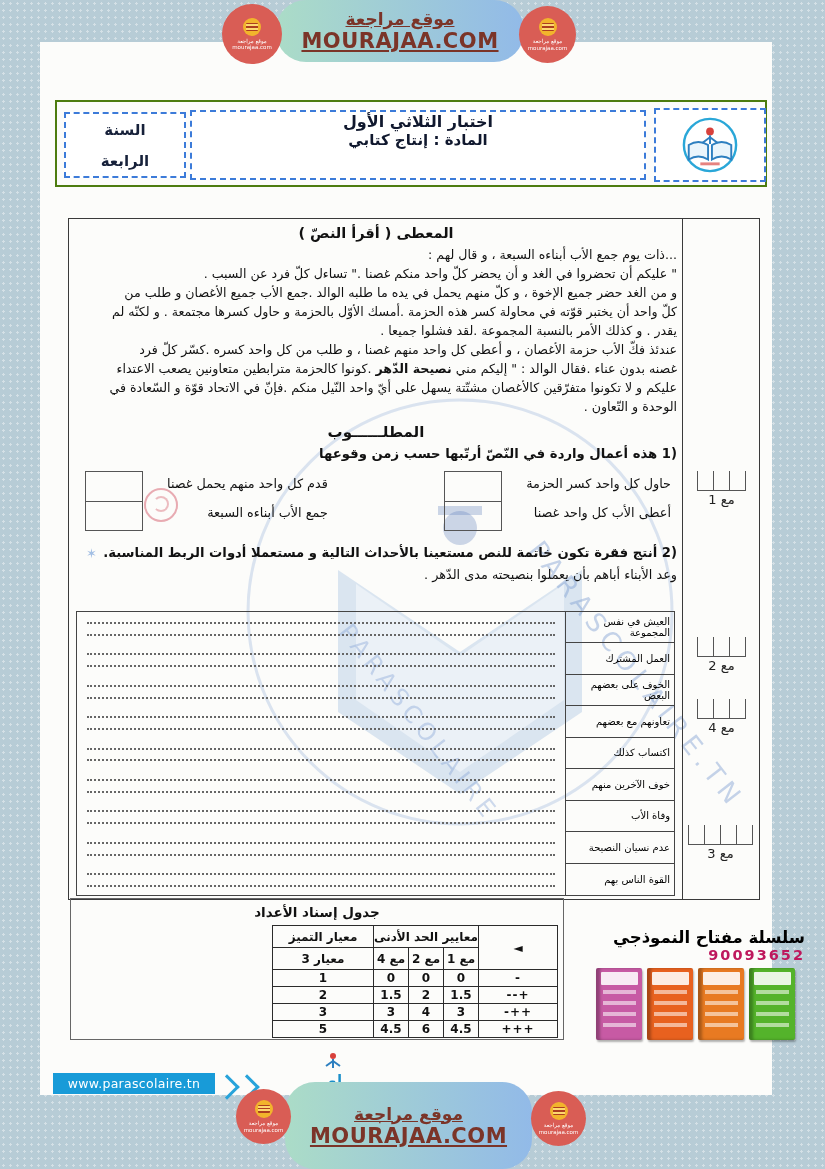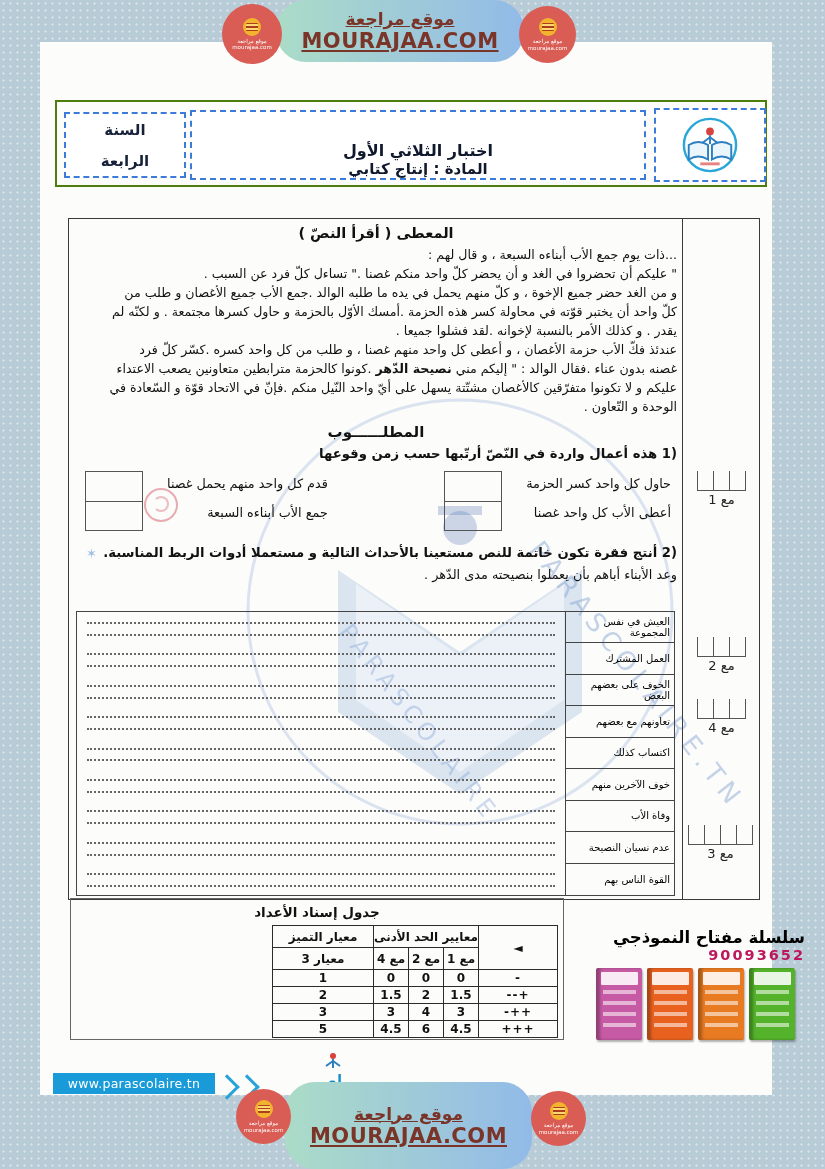--- a/index.html
+++ b/index.html
@@ -27,21 +27,21 @@
   .badge-dot{width:18px;height:18px;border-radius:50%;background:#f2b42c;position:relative;}
   .badge-dot::after{content:'';position:absolute;left:3px;top:5px;width:12px;height:8px;
     background:repeating-linear-gradient(0deg,rgba(160,40,30,.85) 0 1.5px,rgba(255,220,120,.9) 1.5px 3.5px);border-radius:1px;}
   .badge-txt{font-size:5.5px;line-height:6.5px;color:#fff;text-align:center;margin-top:2px;direction:rtl;}
 
   
   .header-strip{left:15px;top:58px;width:708px;height:83px;border:2px solid #4d7c0f;}
   .dash-box{position:absolute;border:2px dashed #3c7bd9;background:#fff;}
   .year-box{left:7px;top:10px;width:118px;height:62px;display:flex;flex-direction:column;justify-content:space-around;align-items:center;}
   .year-box div{font-size:15px;font-weight:bold;direction:rtl;color:#17213a;}
-  .exam-box{left:133px;top:8px;width:452px;height:66px;display:flex;flex-direction:column;justify-content:flex-end;align-items:center;}
+  .exam-box{left:133px;top:8px;width:452px;height:66px;display:flex;flex-direction:column;justify-content:flex-start;align-items:center;}
   .exam-box .t1{font-size:16px;font-weight:bold;direction:rtl;color:#10182e;}
   .exam-box .t2{font-size:15px;font-weight:bold;direction:rtl;color:#10182e;}
   .logo-box{left:597px;top:6px;width:108px;height:70px;display:flex;align-items:center;justify-content:center;}
 
   
   .wm{left:170px;top:290px;width:540px;height:540px;z-index:1;pointer-events:none;}
 
   
   .main-box{left:28px;top:176px;width:690px;height:680px;border:1.5px solid #3a3a3a;}
   .margin-line{position:absolute;top:0;bottom:0;right:76px;border-left:1.5px solid #3a3a3a;}
@@ -152,21 +152,21 @@
 <div class="layer main-box" style="left:68px;top:218px;">
   <div class="margin-line"></div>
 
   <div class="main-content">
     <div class="sec-title">المعطى  ( أقرأ النصّ )</div>
     <div>
         <div class="text-line">...ذات يوم  جمع الأب أبناءه السبعة ، و قال لهم :</div>
         <div class="text-line">" عليكم أن تحضروا في الغد و أن يحضر كلّ واحد منكم غصنا ." تساءل كلّ فرد عن السبب .</div>
         <div class="text-line">و من الغد حضر جميع الإخوة ، و كلّ منهم يحمل في يده ما طلبه الوالد .جمع الأب جميع الأغصان و طلب من</div>
         <div class="text-line">كلّ واحد أن يختبر قوّته في محاولة كسر هذه الحزمة .أمسك الأوّل بالحزمة و حاول كسرها مجتمعة . و لكنّه لم</div>
-        <div class="text-line">يقدر . و كذلك الأمر بالنسبة لإخوانه .لقد فشلوا جميعا .</div>
+        <div class="text-line">يقدر . و كذلك الأمر بالنسبة المجموعة .لقد فشلوا جميعا .</div>
         <div class="text-line">عندئذ فكّ الأب حزمة الأغصان ، و أعطى كل واحد منهم غصنا ، و طلب من كل واحد كسره .كسّر كلّ فرد</div>
         <div class="text-line">غصنه بدون عناء .فقال الوالد : " إليكم مني <b>نصيحة الدّهر</b> .كونوا كالحزمة مترابطين متعاونين يصعب الاعتداء</div>
         <div class="text-line">عليكم و لا تكونوا متفرّقين كالأغصان مشتّتة يسهل على أيّ واحد النّيل منكم .فإنّ في الاتحاد قوّة و السّعادة في</div>
         <div class="text-line">الوحدة و التّعاون .</div>
       </div>
 
     <div class="matloub">المطلــــــوب</div>
 
     <div class="q-label">‎1)‎ هذه أعمال واردة في النّصّ أرتّبها حسب زمن وقوعها</div>
     <div class="q1-groups">

